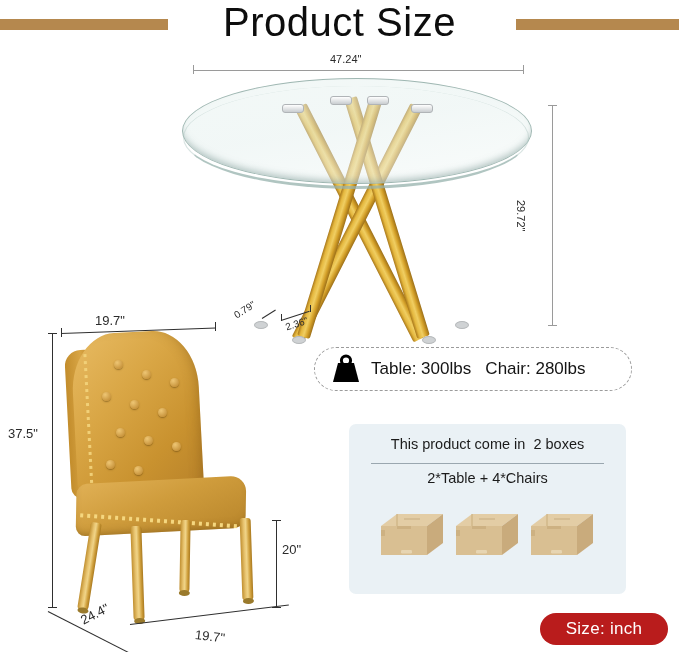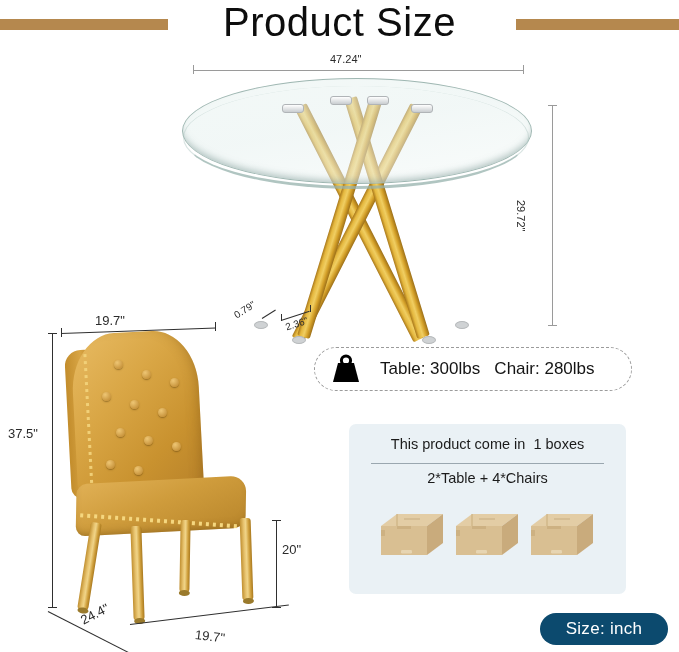--- a/index.html
+++ b/index.html
@@ -132,21 +132,20 @@
     top: 347px;
     width: 318px;
     height: 44px;
     border: 1.6px dashed #9b9b9b;
     border-radius: 22px;
     background: #fff;
     display: flex;
     align-items: center;
     padding-left: 14px;
     box-sizing: border-box;
-    gap: 9px;
   }
   .weight-icon { width: 34px; height: 30px; position: relative; flex: 0 0 auto; }
   #weight-text {
     font-size: 17px;
     color: #141414;
     margin-left: 8px;
     white-space: pre;
   }
 
   
@@ -258,21 +257,21 @@
     background: #9a7a2c;
   }
 
   #size-badge {
     position: absolute;
     left: 540px;
     top: 613px;
     width: 128px;
     height: 32px;
     border-radius: 16px;
-    background: #0c4a6e;
+    background: #b91c1c;
     color: #ffffff;
     font-size: 17px;
     display: flex;
     align-items: center;
     justify-content: center;
     letter-spacing: 0.3px;
   }
 </style>
 </head>
 <body>
@@ -344,21 +343,21 @@
     <span class="weight-icon">
       <svg viewBox="0 0 34 30" width="34" height="30" aria-hidden="true">
         <circle cx="17" cy="6.5" r="4.6" fill="none" stroke="#000" stroke-width="3"></circle>
         <path d="M9 9 H25 L30 28 H4 Z" fill="#000"></path>
       </svg>
     </span>
     <span id="weight-text">Table: 300lbs   Chair: 280lbs</span>
   </div>
 
   <div id="boxes-panel">
-    <div id="boxes-title">This product come in  1 boxes</div>
+    <div id="boxes-title">This product come in  2 boxes</div>
     <div id="boxes-divider"></div>
     <div id="boxes-sub">2*Table + 4*Chairs</div>
 
     <div class="carton" style="left:30px; top:84px;">
       <svg viewBox="0 0 66 52" width="66" height="52" aria-hidden="true">
         <polygon points="2,18 18,6 64,6 48,18" fill="#e3cda5"></polygon>
         <polygon points="2,18 48,18 48,47 2,47" fill="#d9bf92"></polygon>
         <polygon points="48,18 64,6 64,35 48,47" fill="#c9ab7c"></polygon>
         <polyline points="18,6 18,18" fill="none" stroke="#c2a471" stroke-width="0.8"></polyline>
         <polyline points="25,11 41,11" fill="none" stroke="#cbb287" stroke-width="1.2"></polyline>

